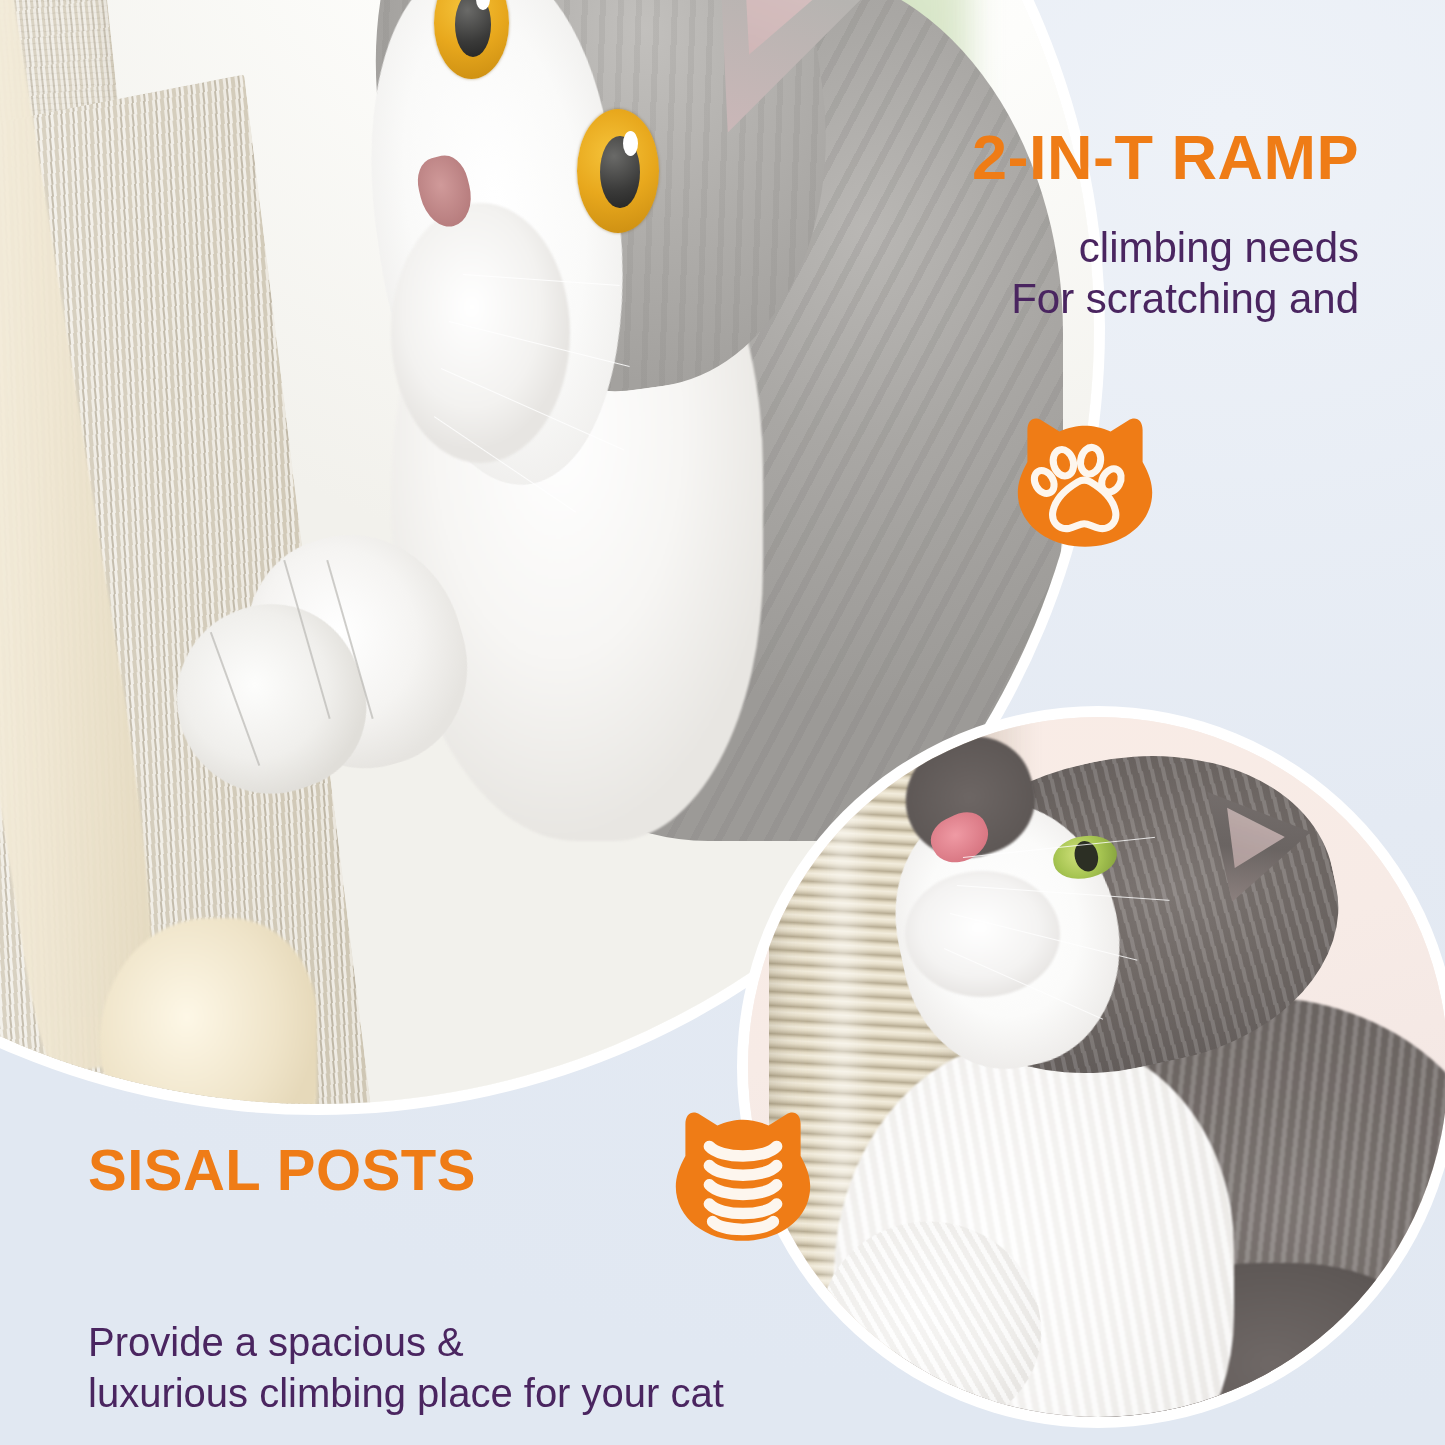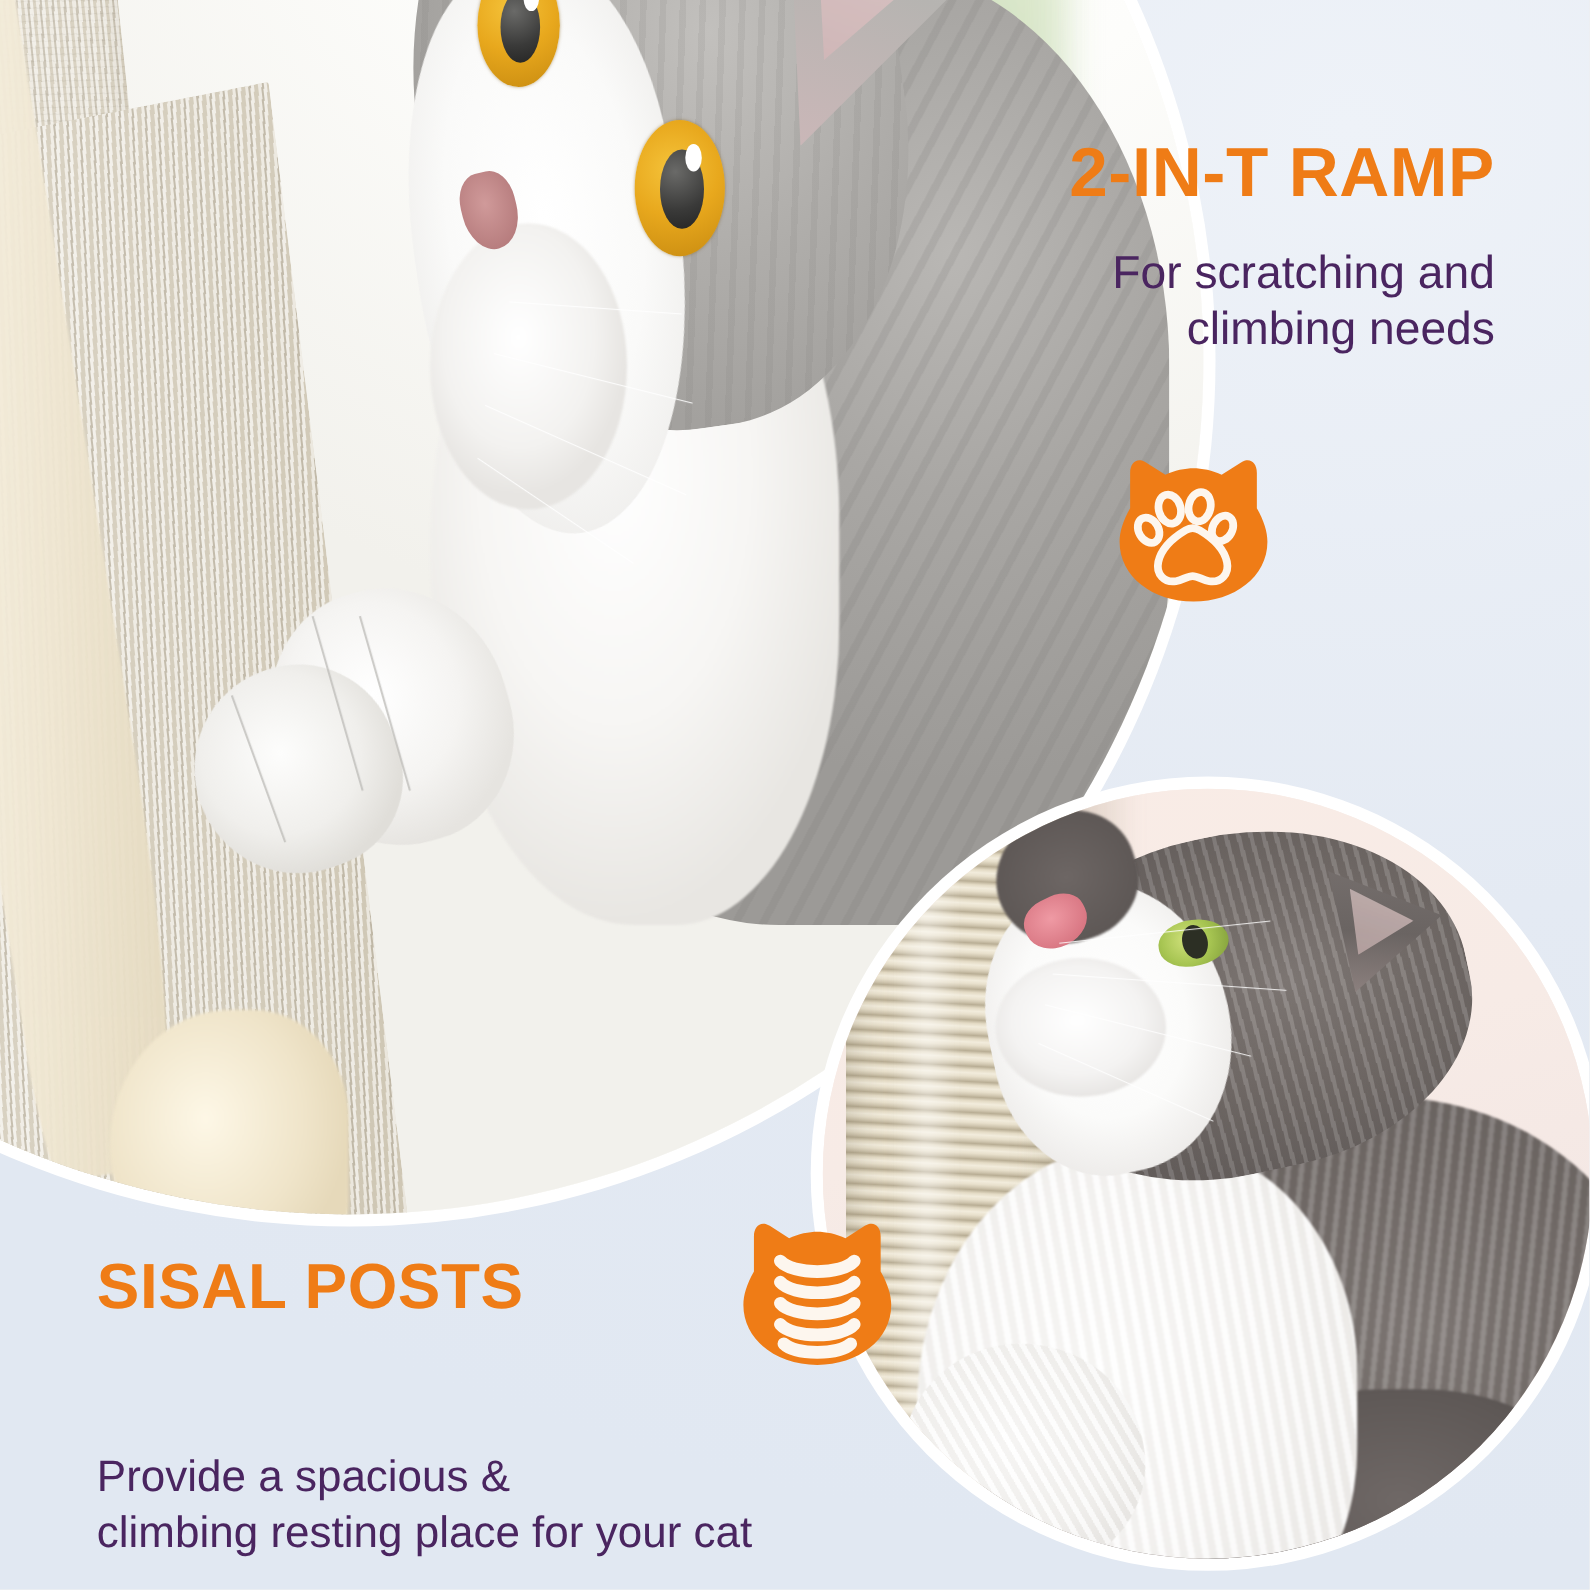--- a/index.html
+++ b/index.html
@@ -439,28 +439,28 @@
         <div class="c2-whisk" style="left:15%;top:18%;width:33%;transform:rotate(4deg);"></div>
         <div class="c2-whisk" style="left:14%;top:22%;width:30%;transform:rotate(14deg);"></div>
         <div class="c2-whisk" style="left:13%;top:27%;width:27%;transform:rotate(24deg);"></div>
         <div class="c2-paw"></div>
       </div>
     </div>
   </div>
 
   <div class="headline" id="ramp-headline">2-IN-T RAMP</div>
   <div id="ramp-sub">
+    <div>climbing needs</div>
     <div>For scratching and</div>
-    <div>climbing needs</div>
   </div>
 
   <div class="headline" id="sisal-headline">SISAL POSTS</div>
   <div id="sisal-sub">
     <div>Provide a spacious &amp;</div>
-    <div>climbing resting place for your cat</div>
+    <div>luxurious climbing place for your cat</div>
   </div>
 
   <div class="cat-badge" id="badge-paw">
     <svg viewBox="0 0 100 100" aria-hidden="true">
       <path d="M14 20 C14 14 18 11 23 14 L34 21 C39 18.5 45.5 17.3 50 17.3 C54.5 17.3 61 18.5 66 21 L77 14 C82 11 86 14 86 20 L86 40 C90 47 92 53.5 92 59 C92 79 73 93 50 93 C27 93 8 79 8 59 C8 53.5 10 47 14 40 Z" fill="#ef7c16"></path>
       <g fill="none" stroke="#fdf6ee" stroke-width="4.4" stroke-linecap="round" stroke-linejoin="round">
         <ellipse cx="36.5" cy="40.5" rx="6.2" ry="8.4" transform="rotate(-16 36.5 40.5)"></ellipse>
         <ellipse cx="53.5" cy="39.2" rx="6.2" ry="8.4" transform="rotate(12 53.5 39.2)"></ellipse>
         <ellipse cx="24.5" cy="52.5" rx="5.6" ry="7.6" transform="rotate(-30 24.5 52.5)"></ellipse>
         <ellipse cx="66.5" cy="51.5" rx="5.6" ry="7.6" transform="rotate(28 66.5 51.5)"></ellipse>

